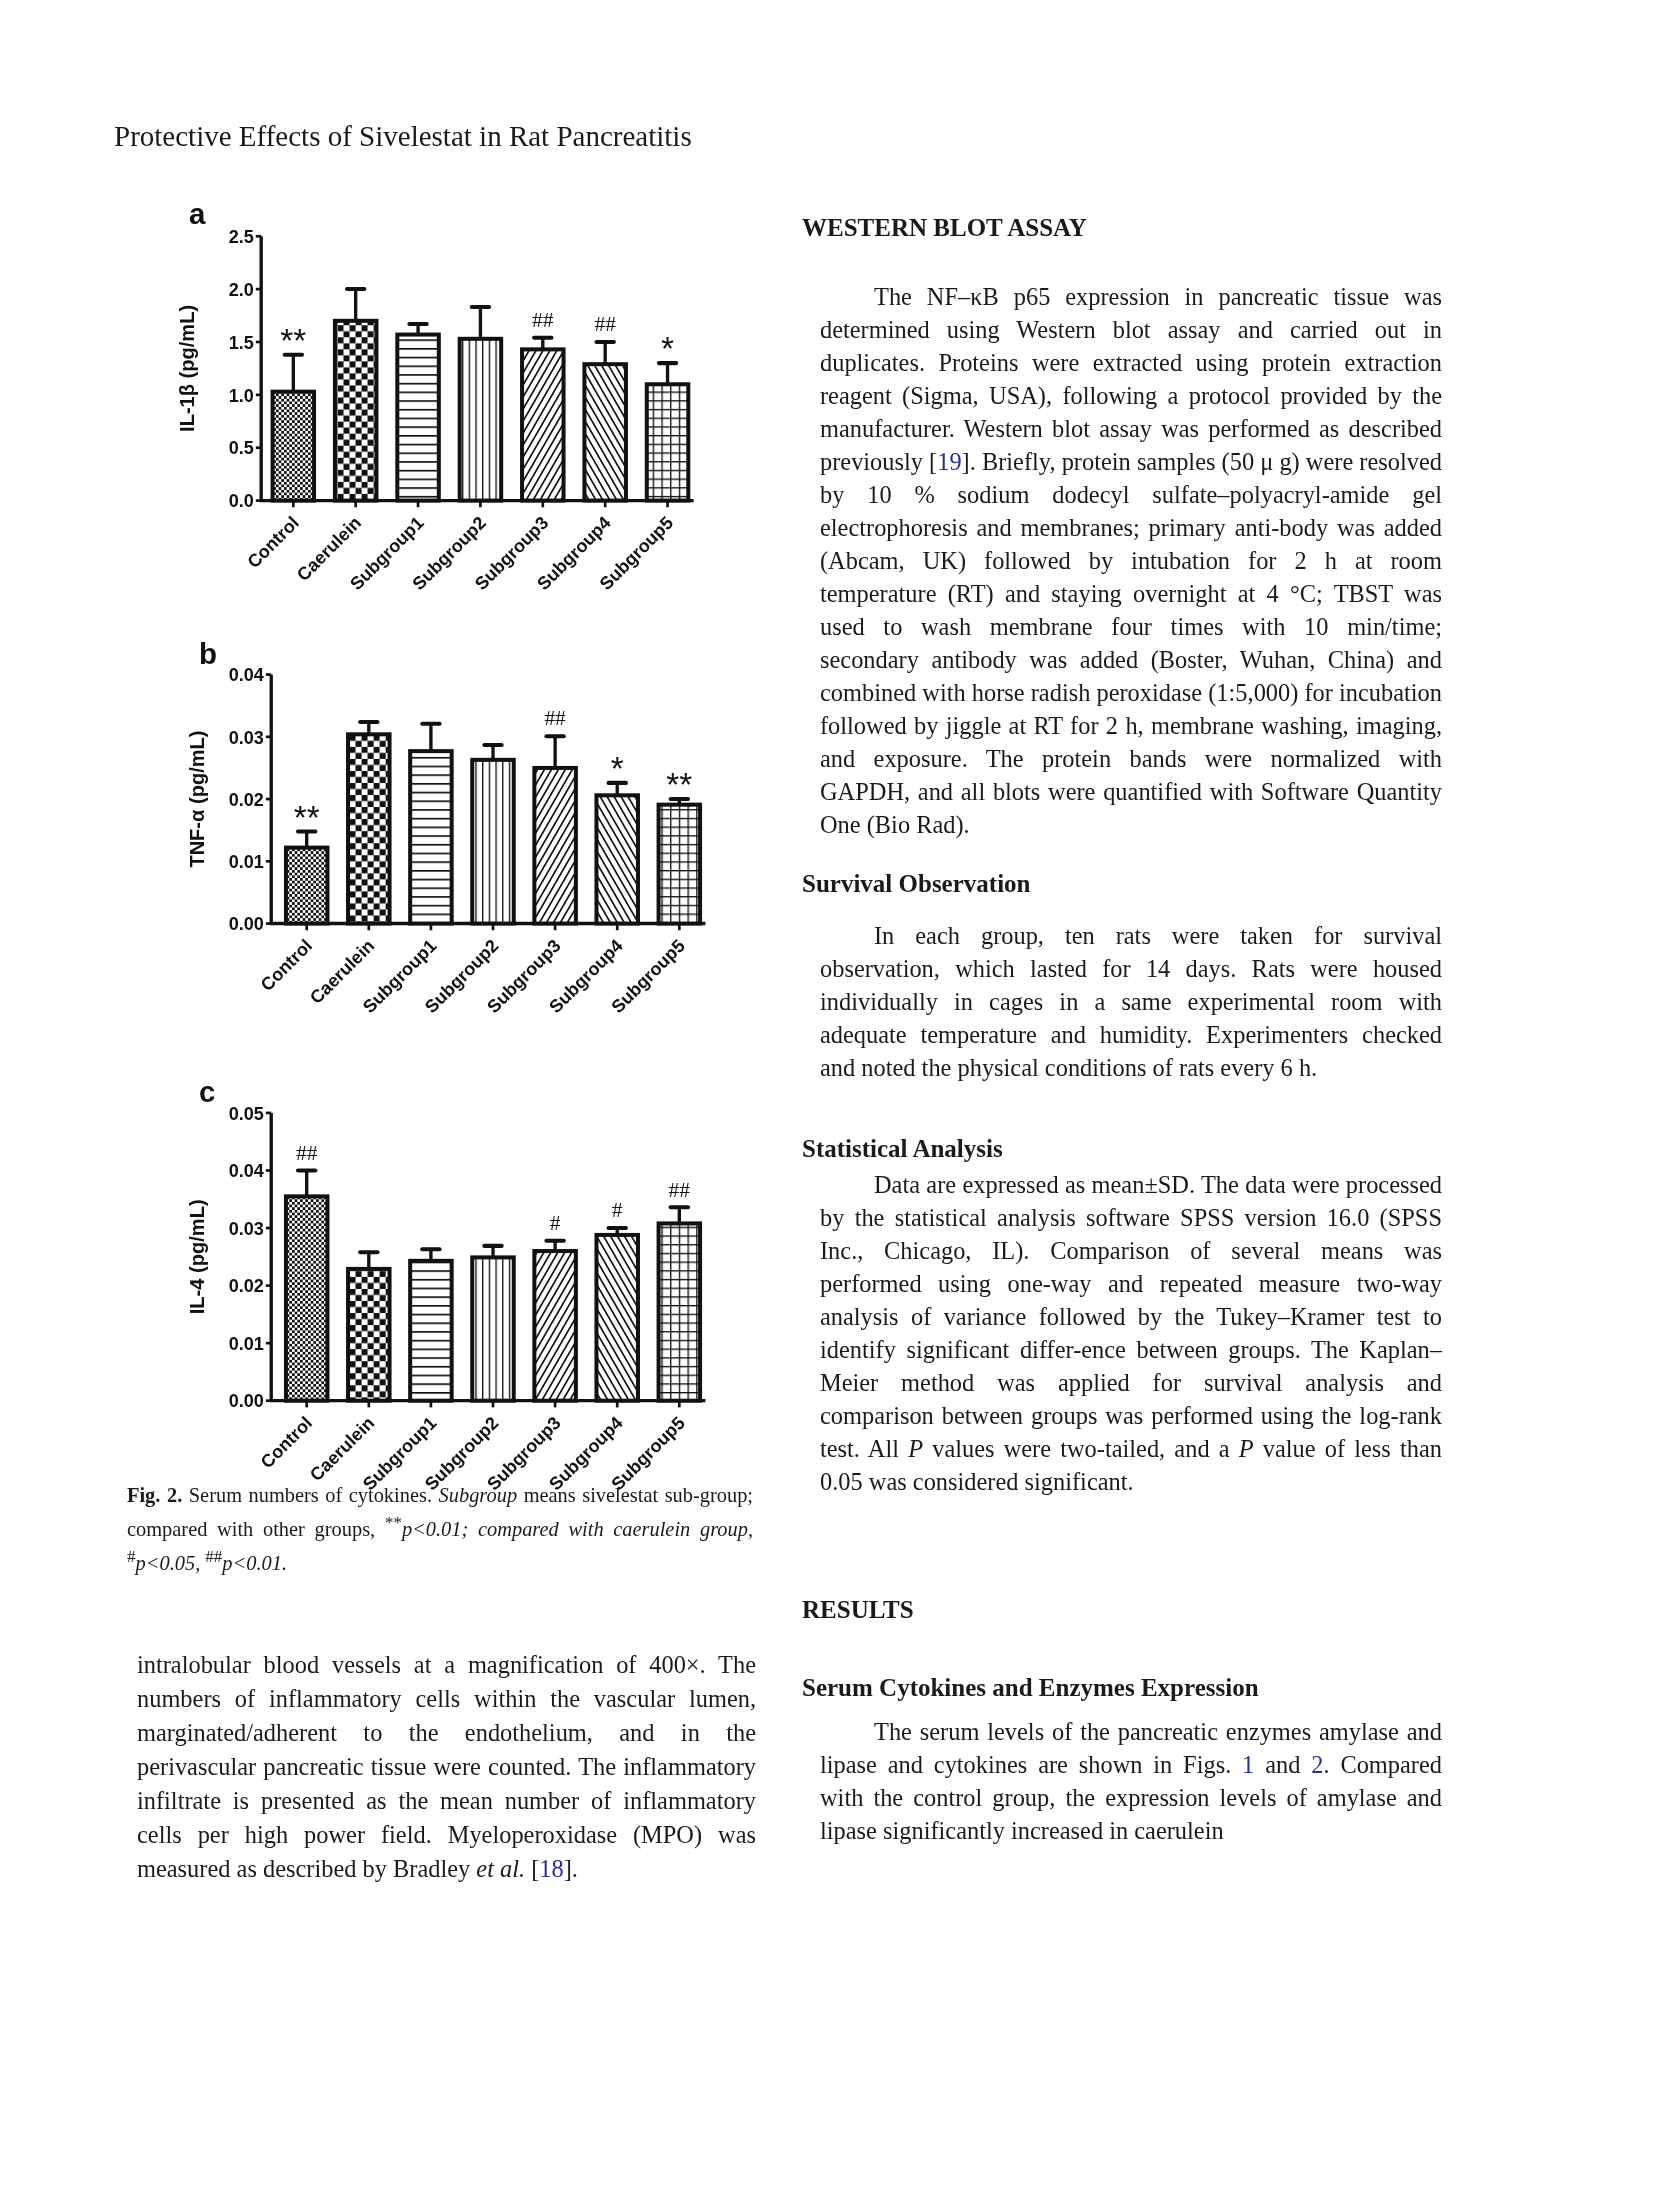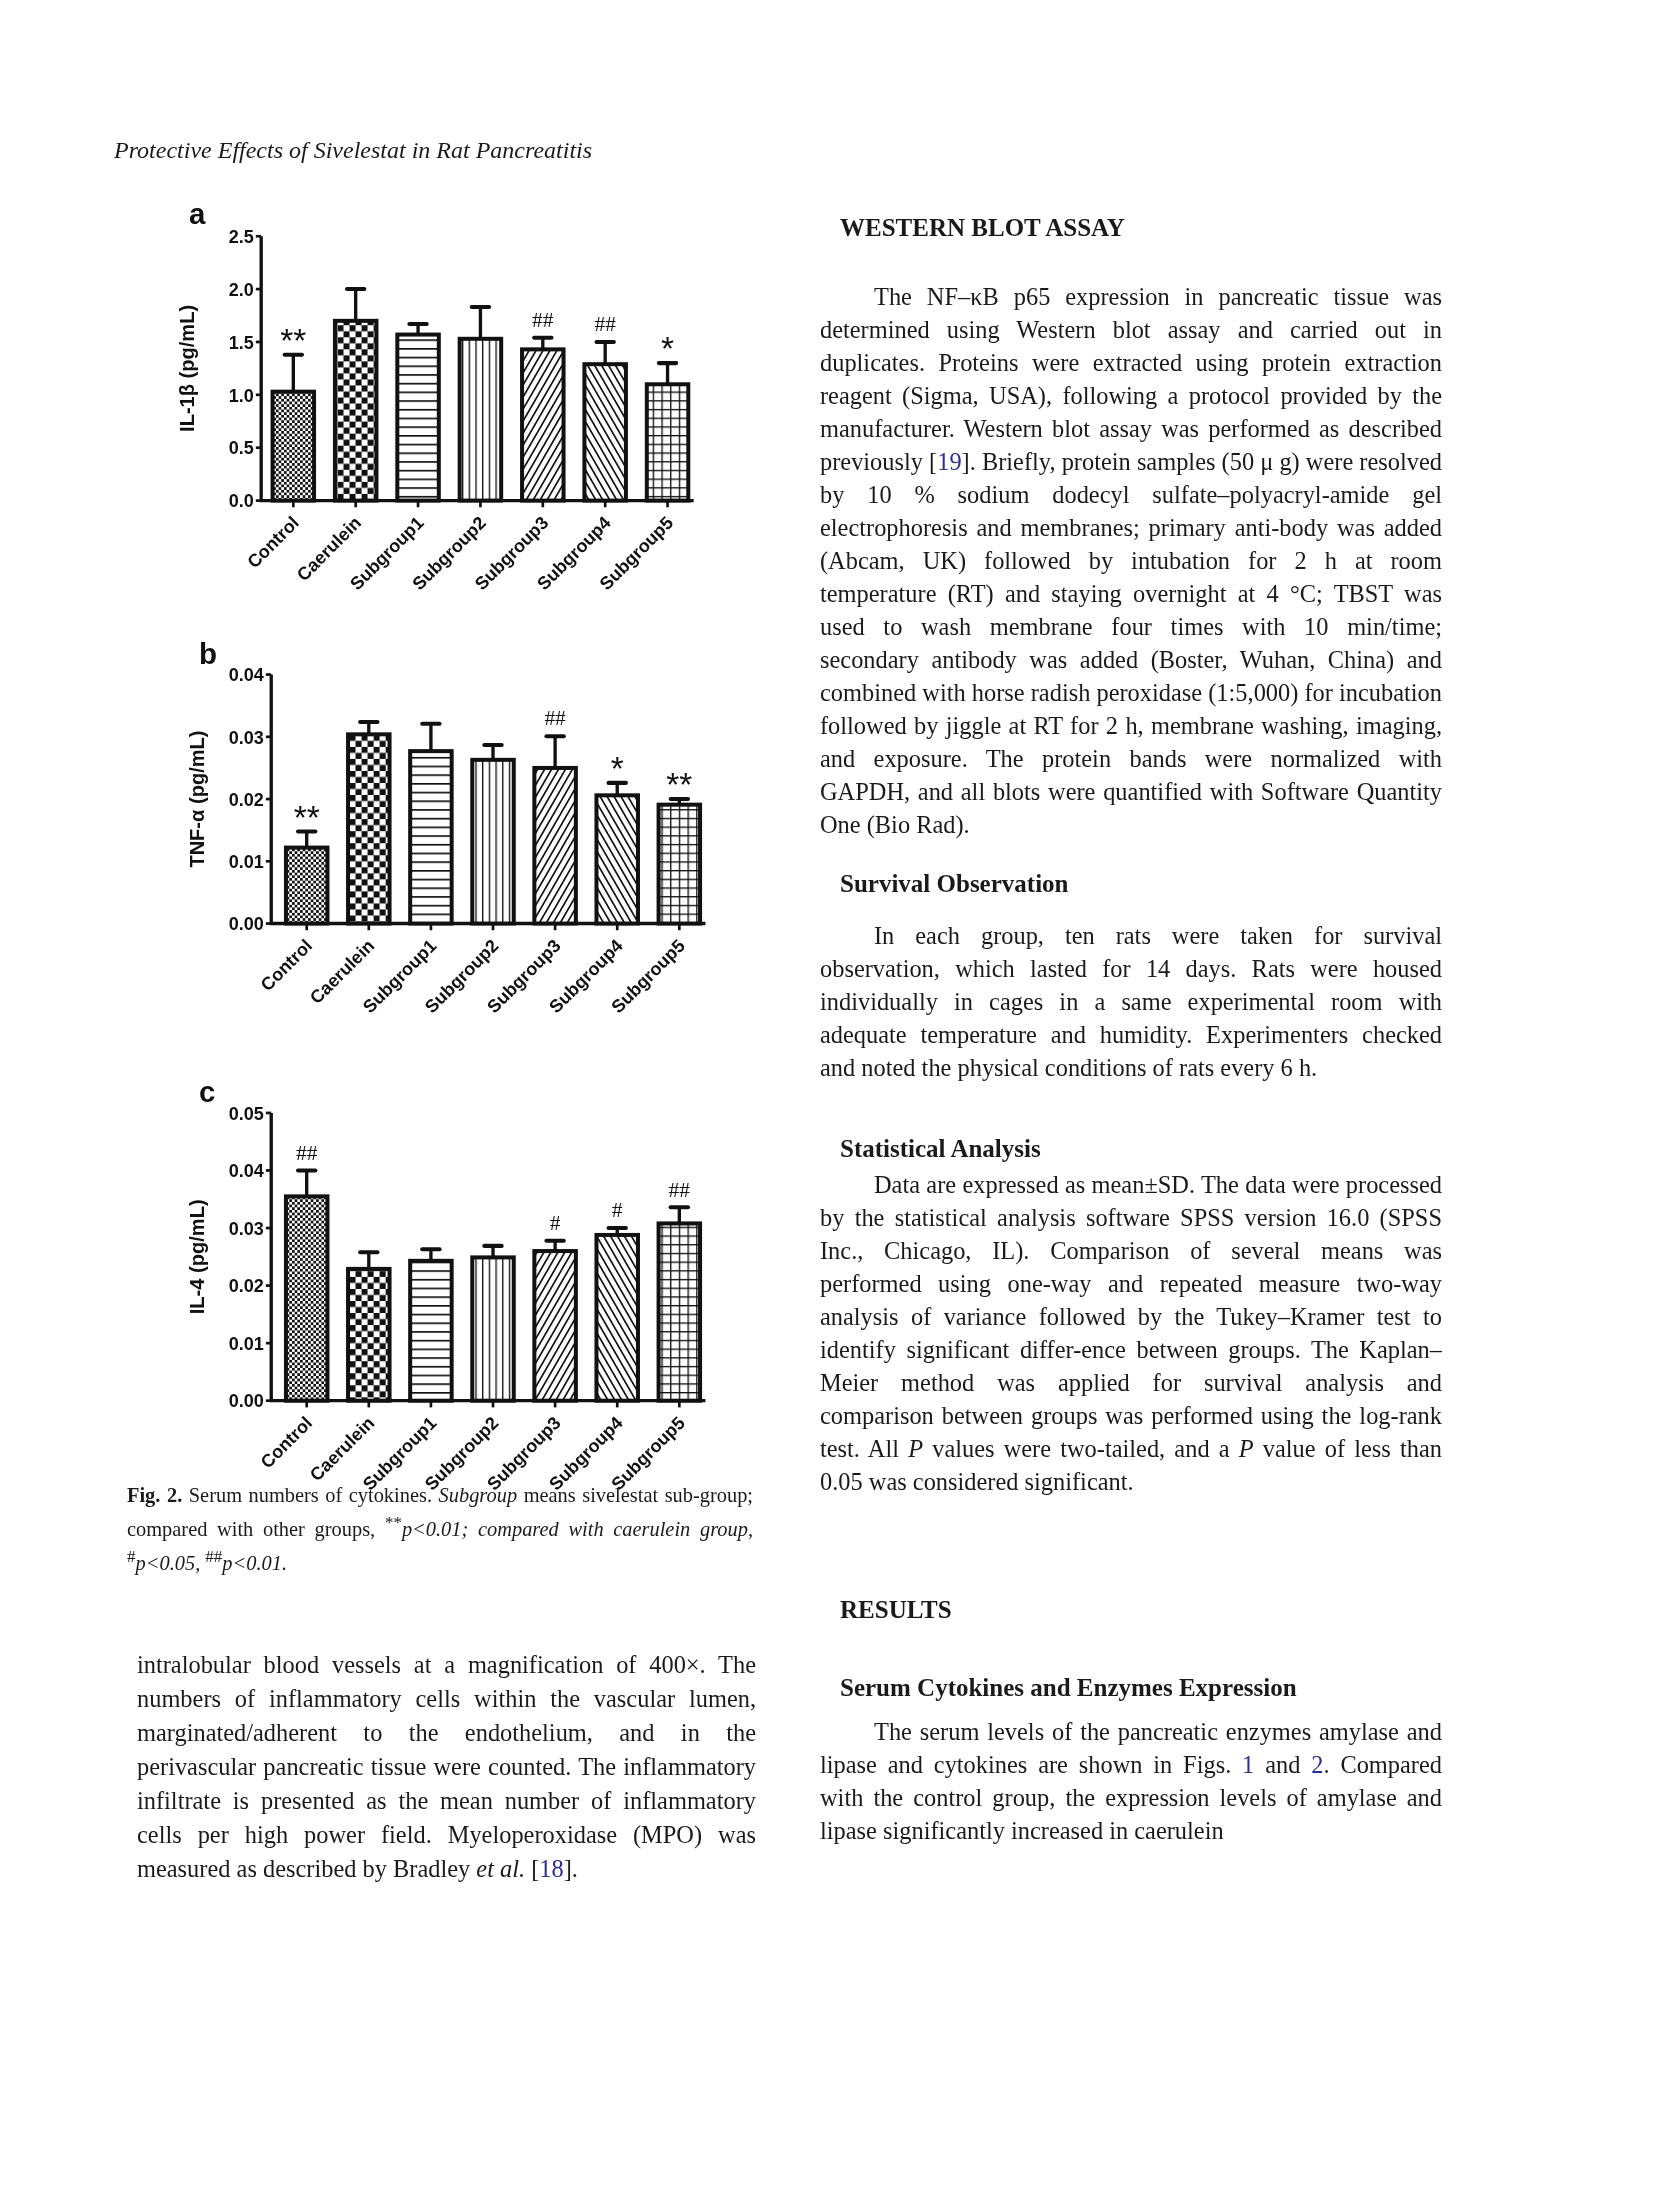--- a/index.html
+++ b/index.html
@@ -1,25 +1,25 @@
 <!DOCTYPE html>
 <html style="font-size:10.7px"><head>
 <meta charset="utf-8">
 <style>
   html, body { margin: 0; padding: 0; background: #ffffff; }
   body { width: 1660px; height: 2205px; position: relative; overflow: hidden; color: #1a1a1a; font-family: "Liberation Serif", serif; }
-  .running-head { position: absolute; left: 114px; top: 137px; font-size: 24px; font-style: italic; }
+  .running-head { position: absolute; left: 114px; top: 120px; font-size: 29px; }
   .panel { position: absolute; left: 0; top: 0; width: 770px; }
   .panel svg { position: absolute; left: 0; top: 0; overflow: visible; }
   .caption { position: absolute; left: 127px; top: 1482px; width: 626px; font-size: 20.4px; line-height: 27px; text-align: justify; }
   .caption b { font-weight: bold; }
   .col-left-text { position: absolute; left: 137px; top: 1648px; width: 619px; font-size: 24.4px; line-height: 34px; text-align: justify; }
   .col-right { position: absolute; left: 820px; width: 622px; font-size: 24.4px; line-height: 33px; }
   .col-right p { margin: 0; text-align: justify; text-indent: 54px; }
-  .sec-head { position: absolute; left: 840px; font-weight: bold; font-size: 25px; text-align: center; }
+  .sec-head { position: absolute; left: 802px; font-weight: bold; font-size: 25px; text-align: center; }
   .link { color: #2b2f8f; margin-top: 40px; }
 </style>
 </head>
 <body>
 
 <div class="running-head">Protective Effects of Sivelestat in Rat Pancreatitis</div>
 
 <div class="panel">
   <svg id="fig-svg" width="770" height="1479" xmlns="http://www.w3.org/2000/svg" viewBox="0 0 1150 2210">
     <defs>

